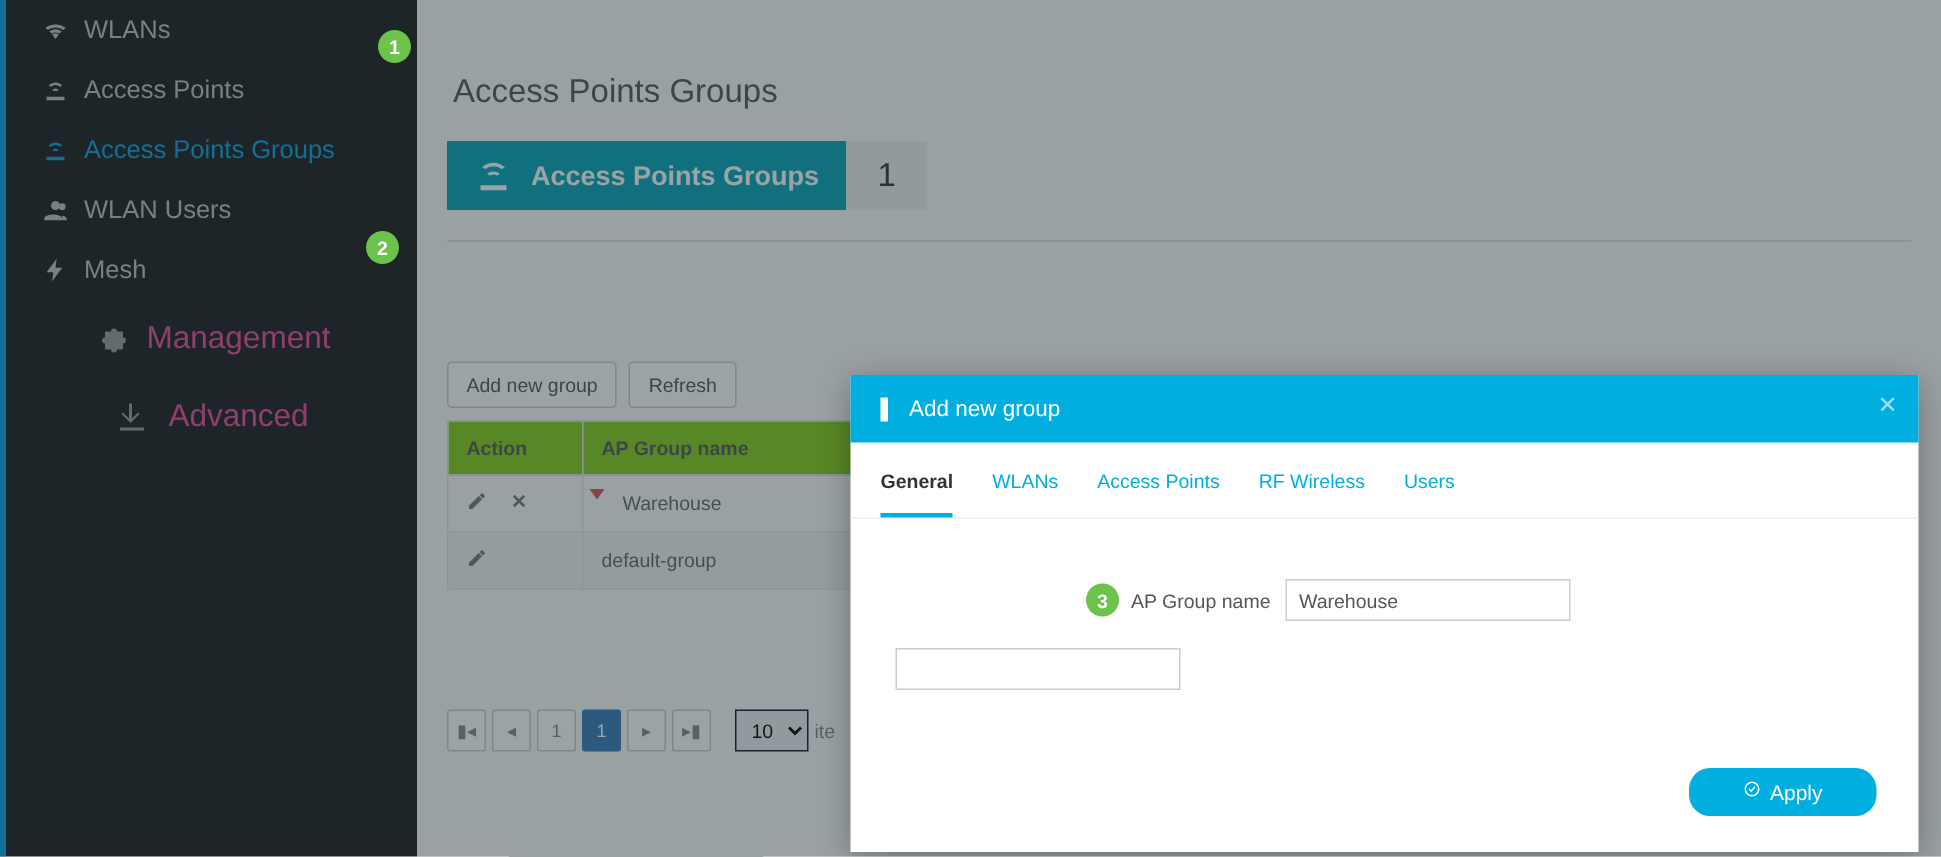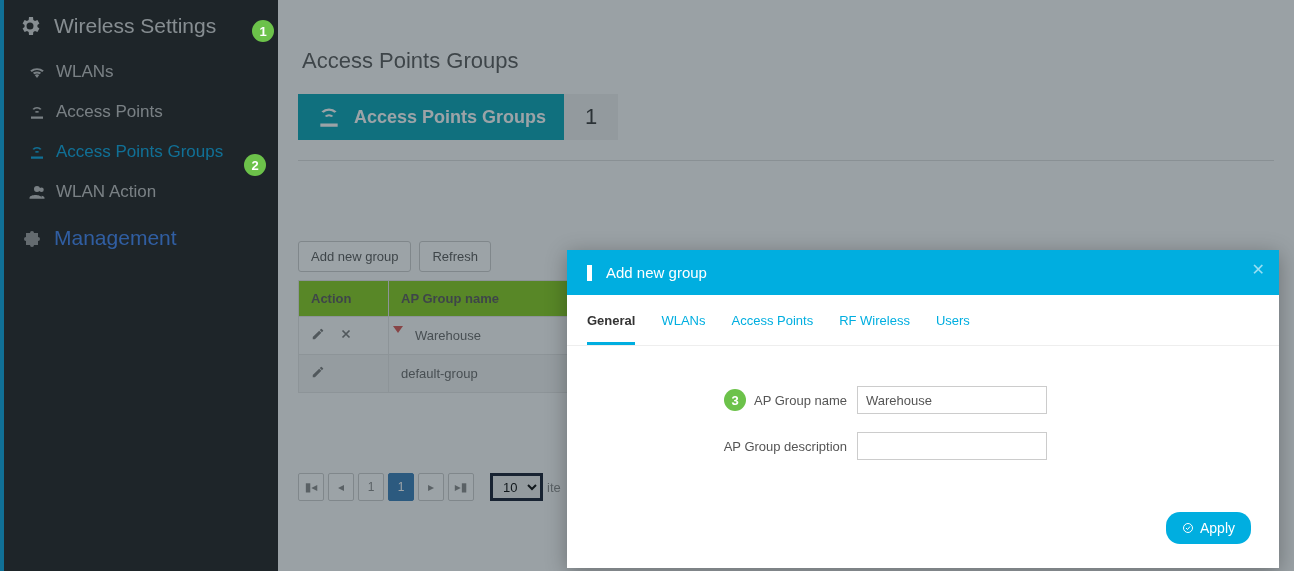--- a/index.html
+++ b/index.html
@@ -8,21 +8,21 @@
   
   .sidebar { position: absolute; left:0; top:0; width: 278px; height: 571px; background:#1b1b1b; color:#bfbfbf; border-left:4px solid #00a3e0;}
   .nav-section { }
   .nav-head { display:flex; align-items:center; padding: 14px 14px; font-size:21px; color:#d8d8d8; cursor:pointer;}
   .nav-head svg { width:24px; height:24px; fill:#d8d8d8; margin-right:12px;}
   .nav-sub { padding-left: 52px; }
   .nav-item { display:flex; align-items:center; padding:10px 14px 10px 0; font-size:17px; color:#c0c0c0; cursor:pointer; position:relative;}
   .nav-item svg { position:absolute; left:-28px; width:18px; height:18px; fill:#c0c0c0;}
   .nav-item.active { color:#00a3e0;}
   .nav-item.active svg { fill:#00a3e0;}
-  .nav-head.dim { color:#3b82f6;}
+  .nav-head.dim { color:#ec4899;justify-content:center;}
   .nav-head.dim svg { fill:#9a9a9a;}
 
   .badge-num { position:absolute; width:22px; height:22px; border-radius:50%; background:#6cc24a; color:#fff; font-size:13px; font-weight:bold; display:flex; align-items:center; justify-content:center; }
 
   
   .main { position:absolute; left:278px; top:0; right:0; bottom:0; background:#fcfcfc; padding: 14px 20px;}
   .page-title { font-size:22px; color:#555; margin: 34px 0 20px 4px; font-weight:normal;}
   .tile-row { display:flex; align-items:stretch; margin: 10px 0 20px 0;}
   .tile { display:flex; align-items:center; background:#00a3b5; color:#fff; padding: 10px 18px; font-size:18px; font-weight:bold;}
   .tile svg { width:26px; height:26px; fill:#fff; margin-right:12px;}
@@ -36,54 +36,48 @@
   table.grid th { text-align:left; padding:10px 12px; border:1px solid #e3e3e3; background:#84cc16; font-weight:bold; color:#555;}
   table.grid td { padding:10px 12px; border:1px solid #e3e3e3;}
   table.grid tr.alt td { background:#f3f3f3;}
   .row-actions svg { width:14px; height:14px; fill:#777; margin-right:10px; cursor:pointer;}
   .dirty-mark::before { content:""; display:inline-block; width:0;height:0;border-left:5px solid transparent;border-right:5px solid transparent;border-top:7px solid #d9534f; transform:rotate(0deg); margin-right:4px; vertical-align:top; position:relative; top:-2px; left:-8px;}
 
   .pager { display:flex; align-items:center; gap:4px; margin-top:80px;}
   .pg-btn { border:1px solid #ccc; background:#fff; color:#888; width:26px; height:28px; font-size:12px; border-radius:2px; cursor:pointer; display:flex;align-items:center;justify-content:center;}
   .pg-btn.active { background:#337ab7; color:#fff; border-color:#337ab7;}
   .pg-sep{ width:8px;}
-  .pg-select{ border:3px solid #0f172a; height:28px; font-size:13px; padding:0 6px;}
+  .pg-select{ border:1px solid #0f172a; height:28px; font-size:13px; padding:0 6px;}
   .pg-text{ font-size:13px; color:#888; margin-left:0;}
 
   
   .overlay-dim { position:absolute; inset:0; background:rgba(35,50,60,0.45); }
 
   
   .modal { position:absolute; left:567px; top:250px; width:712px; background:#fff; box-shadow:0 4px 20px rgba(0,0,0,0.3);}
   .modal-head { background:#00aee0; color:#fff; padding:14px 20px; font-size:15px; display:flex; align-items:center; position:relative;}
   .modal-head .bar{ width:5px; height:16px; background:#fff; margin-right:14px;}
   .modal-close{ position:absolute; right:14px; top:10px; color:rgba(255,255,255,.6); cursor:pointer; font-size:16px;}
   .modal-tabs{ display:flex; gap:26px; padding: 18px 20px 0 20px; border-bottom:1px solid #eee; font-size:13px;}
   .modal-tab{ padding-bottom:14px; color:#00aee0; cursor:pointer;}
   .modal-tab.active{ color:#333; border-bottom:3px solid #00aee0; font-weight:bold;}
   .modal-body{ padding: 40px 30px 20px 30px;}
   .form-row{ display:flex; align-items:center; margin-bottom:18px;}
   .form-label{ width:260px; text-align:right; font-size:13px; color:#555; padding-right:10px; display:flex; align-items:center; justify-content:flex-end; gap:8px;}
   .form-input{ border:1px solid #ccc; height:28px; width:190px; font-size:13px; padding:0 8px; color:#555;}
   .modal-foot{ display:flex; justify-content:flex-end; gap:14px; padding: 14px 28px 24px;}
-  .btn-primary{ background:#00aee0; border:none; color:#fff; padding:8px 16px; border-radius:14px; font-size:14px; cursor:pointer; display:flex; align-items:center; gap:6px;}
+  .btn-primary{ background:#00aee0; border:none; color:#fff; padding:8px 36px; border-radius:14px; font-size:14px; cursor:pointer; display:flex; align-items:flex-start; gap:6px;}
   .btn-primary svg{ width:12px;height:12px; }
   .btn-primary.cancel{ }
 </style>
 </head>
 <body>
 
 <div class="sidebar">
   <div class="nav-section">
-    <div class="nav-head">
-      <svg viewBox="0 0 24 24">
-          <path d="M19.4 13a7.5 7.5 0 000-2l2-1.6-2-3.4-2.4.9a7.4 7.4 0 00-1.7-1L15 3h-4l-.3 2.9a7.4 7.4 0 00-1.7 1l-2.4-.9-2 3.4 2 1.6a7.5 7.5 0 000 2l-2 1.6 2 3.4 2.4-.9a7.4 7.4 0 001.7 1L11 21h4l.3-2.9a7.4 7.4 0 001.7-1l2.4.9 2-3.4zM12 15.5A3.5 3.5 0 1115.5 12 3.5 3.5 0 0112 15.5z"></path>
-        </svg>
-      <span>Wireless Settings</span>
-    </div>
     <div class="nav-sub">
       <div class="nav-item">
         <svg viewBox="0 0 24 24">
             <path d="M12 20l3-4a5 5 0 00-6 0zM5 12a12 12 0 0114 0l2-2a15 15 0 00-18 0zM8.5 15a8 8 0 017 0l2-2a11 11 0 00-11 0z"></path>
           </svg>
         <span>WLANs</span>
       </div>
       <div class="nav-item">
         <svg viewBox="0 0 24 24">
             <path d="M4 18h16v3H4zM6 8a8 8 0 0112 0l-2 1a6 6 0 00-8 0zM9 12a4 4 0 016 0l-2 1a2 2 0 00-2 0z"></path>
@@ -93,29 +87,41 @@
       <div class="nav-item active" style="padding-right:40px;">
         <svg viewBox="0 0 24 24">
             <path d="M4 18h16v3H4zM6 8a8 8 0 0112 0l-2 1a6 6 0 00-8 0zM9 12a4 4 0 016 0l-2 1a2 2 0 00-2 0z"></path>
           </svg>
         <span>Access Points Groups</span>
       </div>
       <div class="nav-item">
         <svg viewBox="0 0 24 24">
             <path d="M12 12a4 4 0 10-4-4 4 4 0 004 4zm6 0a3 3 0 10-3-3 3 3 0 003 3zM2 20c0-3 5-4 8-4s8 1 8 4v1H2zm16-3c2 .3 4 1 4 3v1h-4z"></path>
           </svg>
-        <span>WLAN Action</span>
+        <span>WLAN Users</span>
+      </div>
+      <div class="nav-item">
+        <svg viewBox="0 0 24 24">
+            <path d="M13 2L4 14h6l-1 8 9-12h-6z"></path>
+          </svg>
+        <span>Mesh</span>
       </div>
     </div>
   </div>
   <div class="nav-head dim">
     <svg viewBox="0 0 24 24">
         <path d="M20 11V7h-4a2 2 0 10-4 0H8v4a2 2 0 100 4v4h4a2 2 0 104 0h4v-4a2 2 0 100-4z"></path>
       </svg>
     <span>Management</span>
+  </div>
+  <div class="nav-head dim">
+    <svg viewBox="0 0 24 24">
+        <path d="M12 3v10l4-4 1 1-6 6-6-6 1-1 4 4V3zM4 19h16v2H4z"></path>
+      </svg>
+    <span>Advanced</span>
   </div>
 </div>
 
 <div class="main">
   <h2 class="page-title">Access Points Groups</h2>
   <div class="tile-row">
     <div class="tile">
       <svg viewBox="0 0 24 24">
           <path fill="#fff" d="M4 18h16v3H4zM5 7a10 10 0 0114 0l-2 1a8 8 0 00-10 0zM8 11a6 6 0 018 0l-2 1a4 4 0 00-4 0z"></path>
         </svg>
@@ -193,21 +199,20 @@
   </div>
   <div class="modal-body">
     <div class="form-row">
       <div class="form-label">
         <span class="badge-num" style="position:static;">3</span>
         <span>AP Group name</span>
       </div>
       <input class="form-input" value="Warehouse" style="">
     </div>
     <div class="form-row">
-      <div class="form-label">AP Group description</div>
       <input class="form-input" value="" style="">
     </div>
   </div>
   <div class="modal-foot">
     <button class="btn-primary">
       <svg viewBox="0 0 24 24">
           <circle cx="12" cy="12" r="9" fill="none" stroke="#fff" stroke-width="2"></circle>
           <path d="M8 12l3 3 5-6" fill="none" stroke="#fff" stroke-width="2"></path>
         </svg>
       <span>Apply</span>

